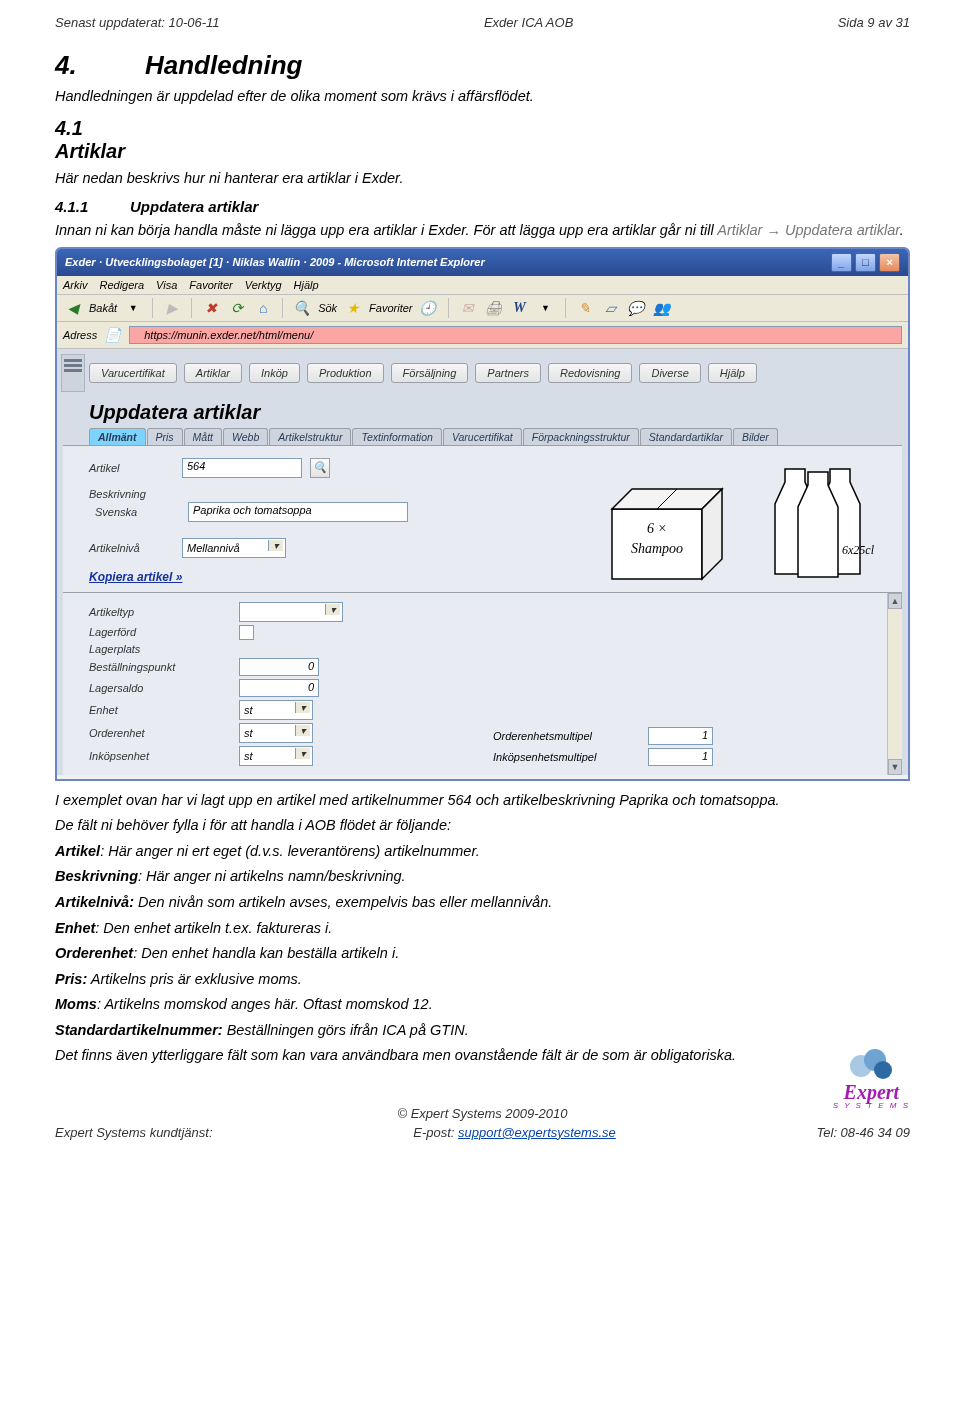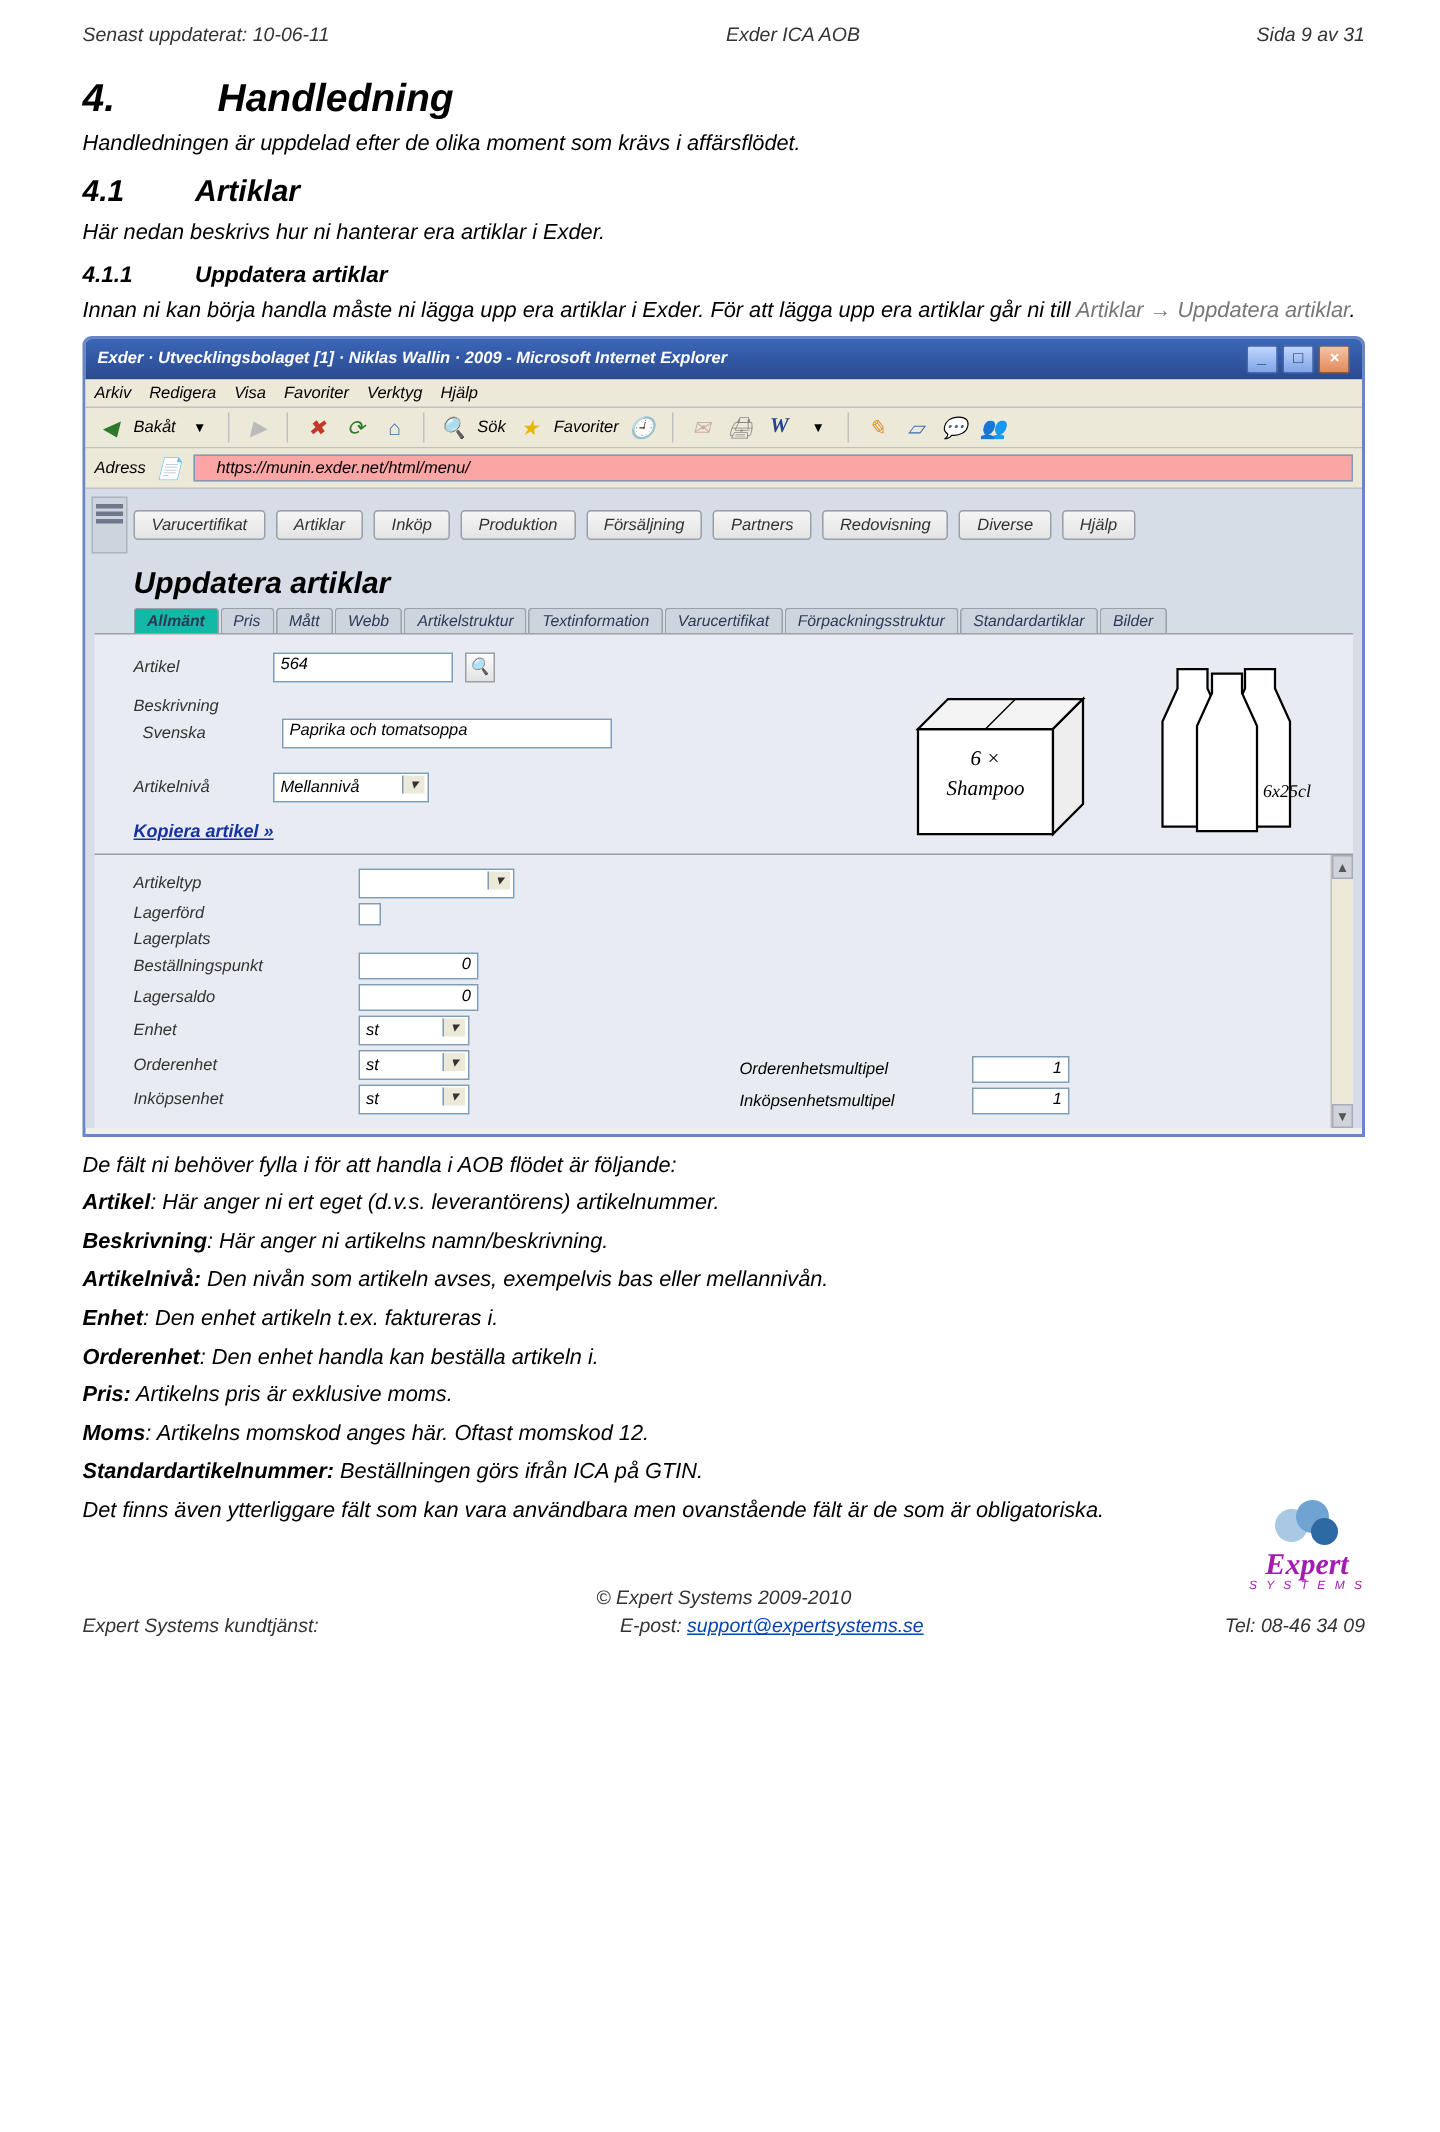--- a/index.html
+++ b/index.html
@@ -37,20 +37,21 @@
   }
   .body-text {
     font-size: 14.5px;
     line-height: 1.35;
     margin: 6px 0;
   }
   .h2-line {
     display: flex;
     align-items: baseline;
     margin: 10px 0 3px 0;
+    flex-direction: column;
   }
   .h2-num {
     font-size: 20px;
     font-weight: bold;
     width: 75px;
   }
   .h2-title {
     font-size: 20px;
     font-weight: bold;
   }
@@ -185,21 +186,21 @@
     background: #cdd4de;
     border: 1px solid #9aa0a8;
     border-bottom: none;
     border-radius: 3px 3px 0 0;
     padding: 2px 8px;
     font-size: 10.5px;
     color: #2b3a55;
     margin-right: 1px;
     white-space: nowrap;
   }
-  .sub-tab.active { background: #14b8a6; font-weight: bold; }
+  .sub-tab.active { background: #7dd3fc; font-weight: bold; }
   .form-area {
     background: #e8ecf2;
     border-top: 1px solid #9aa0a8;
     margin: 0 6px 0 6px;
     padding: 8px 12px 8px 26px;
     display: flex;
     gap: 16px;
   }
   .form-left { flex: 1; }
   .form-row {
@@ -523,20 +524,21 @@
         </div>
 
         <div class="scrollbar">
           <div class="scroll-thumb">▲</div>
           <div class="scroll-thumb">▼</div>
         </div>
       </div>
     </div>
   </div>
 
+  <p class="body-text">I exemplet ovan har vi lagt upp en artikel med artikelnummer 564 och artikelbeskrivning Paprika och tomatsoppa.</p>
   <p class="body-text">De fält ni behöver fylla i för att handla i AOB flödet är följande:</p>
   <p class="body-text"><span class="bold">Artikel</span><span>: Här anger ni ert eget (d.v.s. leverantörens) artikelnummer.</span></p>
   <p class="body-text"><span class="bold">Beskrivning</span><span>: Här anger ni artikelns namn/beskrivning.</span></p>
   <p class="body-text"><span class="bold">Artikelnivå:</span><span> Den nivån som artikeln avses, exempelvis bas eller mellannivån.</span></p>
   <p class="body-text"><span class="bold">Enhet</span><span>: Den enhet artikeln t.ex. faktureras i.</span></p>
   <p class="body-text"><span class="bold">Orderenhet</span><span>: Den enhet handla kan beställa artikeln i.</span></p>
   <p class="body-text"><span class="bold">Pris:</span><span> Artikelns pris är exklusive moms.</span></p>
   <p class="body-text"><span class="bold">Moms</span><span>: Artikelns momskod anges här. Oftast momskod 12.</span></p>
   <p class="body-text"><span class="bold">Standardartikelnummer:</span><span> Beställningen görs ifrån ICA på GTIN.</span></p>
   <p class="body-text">Det finns även ytterliggare fält som kan vara användbara men ovanstående fält är de som är obligatoriska.</p>

